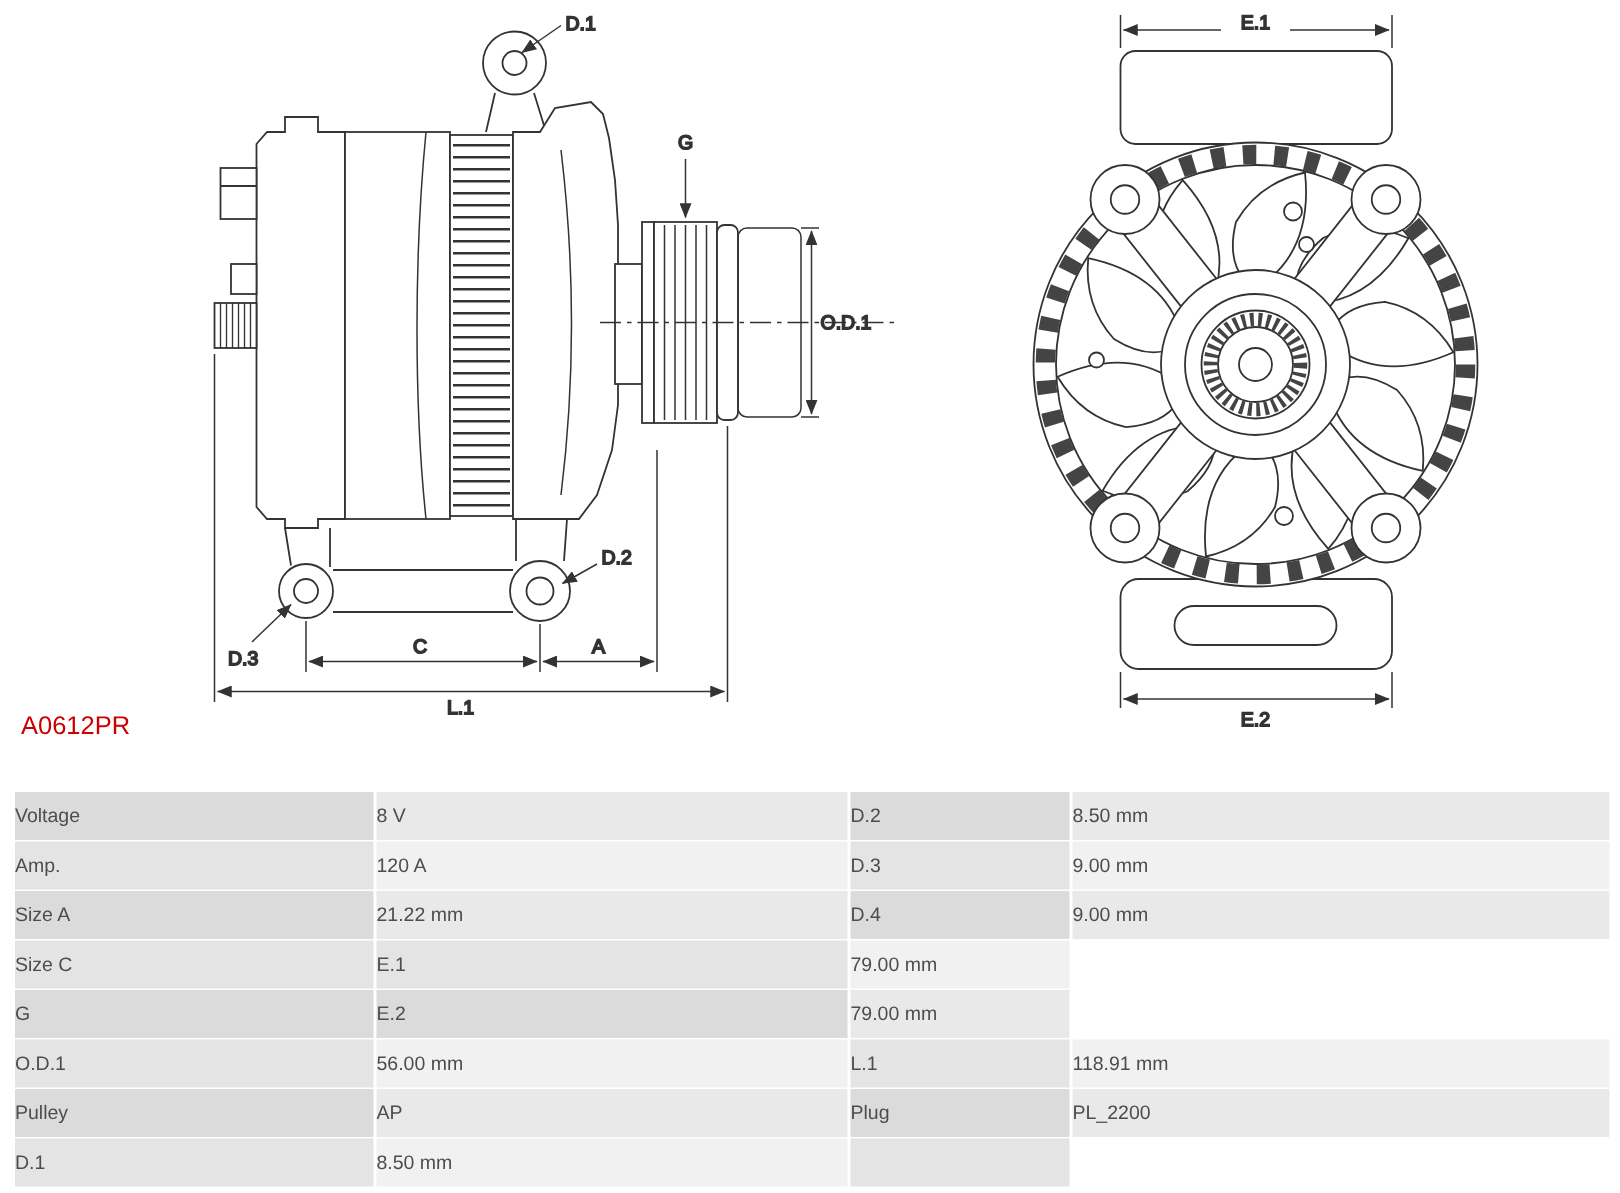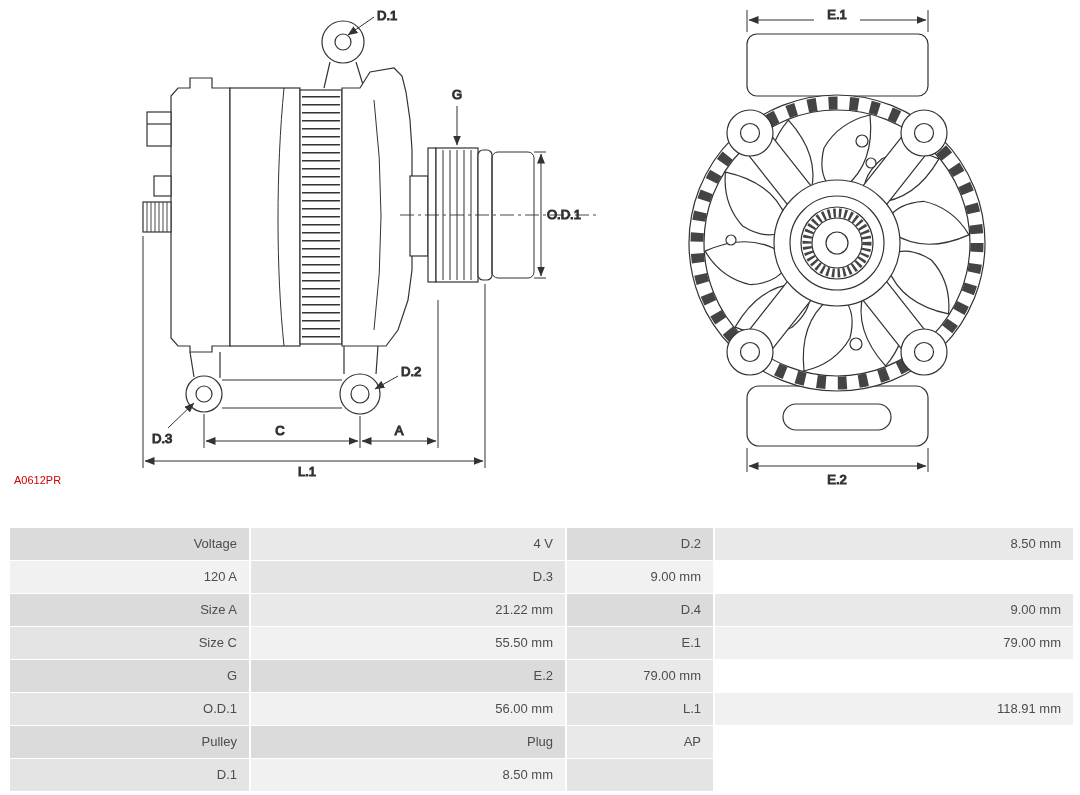--- a/index.html
+++ b/index.html
@@ -1,23 +1,23 @@
 <!DOCTYPE html>
 <html><head>
 <meta charset="utf-8">
 <style>
   html,body{margin:0;padding:0;background:#fff;}
   .page{position:relative;width:1080px;height:795px;background:#fff;overflow:hidden;
         font-family:"Liberation Sans",sans-serif;padding-left:44px;}
   svg text{font-family:"Liberation Sans",sans-serif;font-size:13px;fill:#3a3a3a;}
-  .part-number{position:absolute;left:14px;top:474px;font-size:11px;color:#cc0000;}
+  .part-number{position:absolute;left:14px;top:474px;font-size:17px;color:#cc0000;}
   .spec-table{position:absolute;left:10px;top:528px;width:1061px;}
   .trow{display:grid;grid-template-columns:239px 314px 146px 358px;column-gap:2px;
         height:32px;margin-bottom:1px;}
-  .cell{font-size:13px;line-height:32px;color:#4d4d4d;text-align:right;padding-right:12px;
+  .cell{font-size:13px;line-height:32px;color:#4d4d4d;text-align:left;padding-right:12px;
         overflow:hidden;white-space:nowrap;}
   .trow:nth-child(odd) .lbl{background:#dbdbdb;}
   .trow:nth-child(odd) .val{background:#e9e9e9;}
   .trow:nth-child(even) .lbl{background:#e4e4e4;}
   .trow:nth-child(even) .val{background:#f1f1f1;}
   .trow .cell.blank{background:#ffffff !important;}
 </style>
 </head>
 <body>
 
@@ -212,62 +212,63 @@
   </svg>
 
   
   <div class="part-number">A0612PR</div>
 
   
   <div class="spec-table">
 
     <div class="trow">
       <div class="cell lbl">Voltage</div>
-      <div class="cell val">4 V</div>
+      <div class="cell val">8 V</div>
       <div class="cell lbl">D.2</div>
       <div class="cell val">8.50 mm</div>
     </div>
 
     <div class="trow">
+      <div class="cell lbl">Amp.</div>
       <div class="cell val">120 A</div>
       <div class="cell lbl">D.3</div>
       <div class="cell val">9.00 mm</div>
     </div>
 
     <div class="trow">
       <div class="cell lbl">Size A</div>
       <div class="cell val">21.22 mm</div>
       <div class="cell lbl">D.4</div>
       <div class="cell val">9.00 mm</div>
     </div>
 
     <div class="trow">
       <div class="cell lbl">Size C</div>
-      <div class="cell val">55.50 mm</div>
       <div class="cell lbl">E.1</div>
       <div class="cell val">79.00 mm</div>
     </div>
 
     <div class="trow">
       <div class="cell lbl">G</div>
       <div class="cell lbl">E.2</div>
       <div class="cell val">79.00 mm</div>
     </div>
 
     <div class="trow">
       <div class="cell lbl">O.D.1</div>
       <div class="cell val">56.00 mm</div>
       <div class="cell lbl">L.1</div>
       <div class="cell val">118.91 mm</div>
     </div>
 
     <div class="trow">
       <div class="cell lbl">Pulley</div>
+      <div class="cell val">AP</div>
       <div class="cell lbl">Plug</div>
-      <div class="cell val">AP</div>
+      <div class="cell val">PL_2200</div>
     </div>
 
     <div class="trow">
       <div class="cell lbl">D.1</div>
       <div class="cell val">8.50 mm</div>
       <div class="cell lbl"></div>
       <div class="cell val blank"></div>
     </div>
 
   </div>

